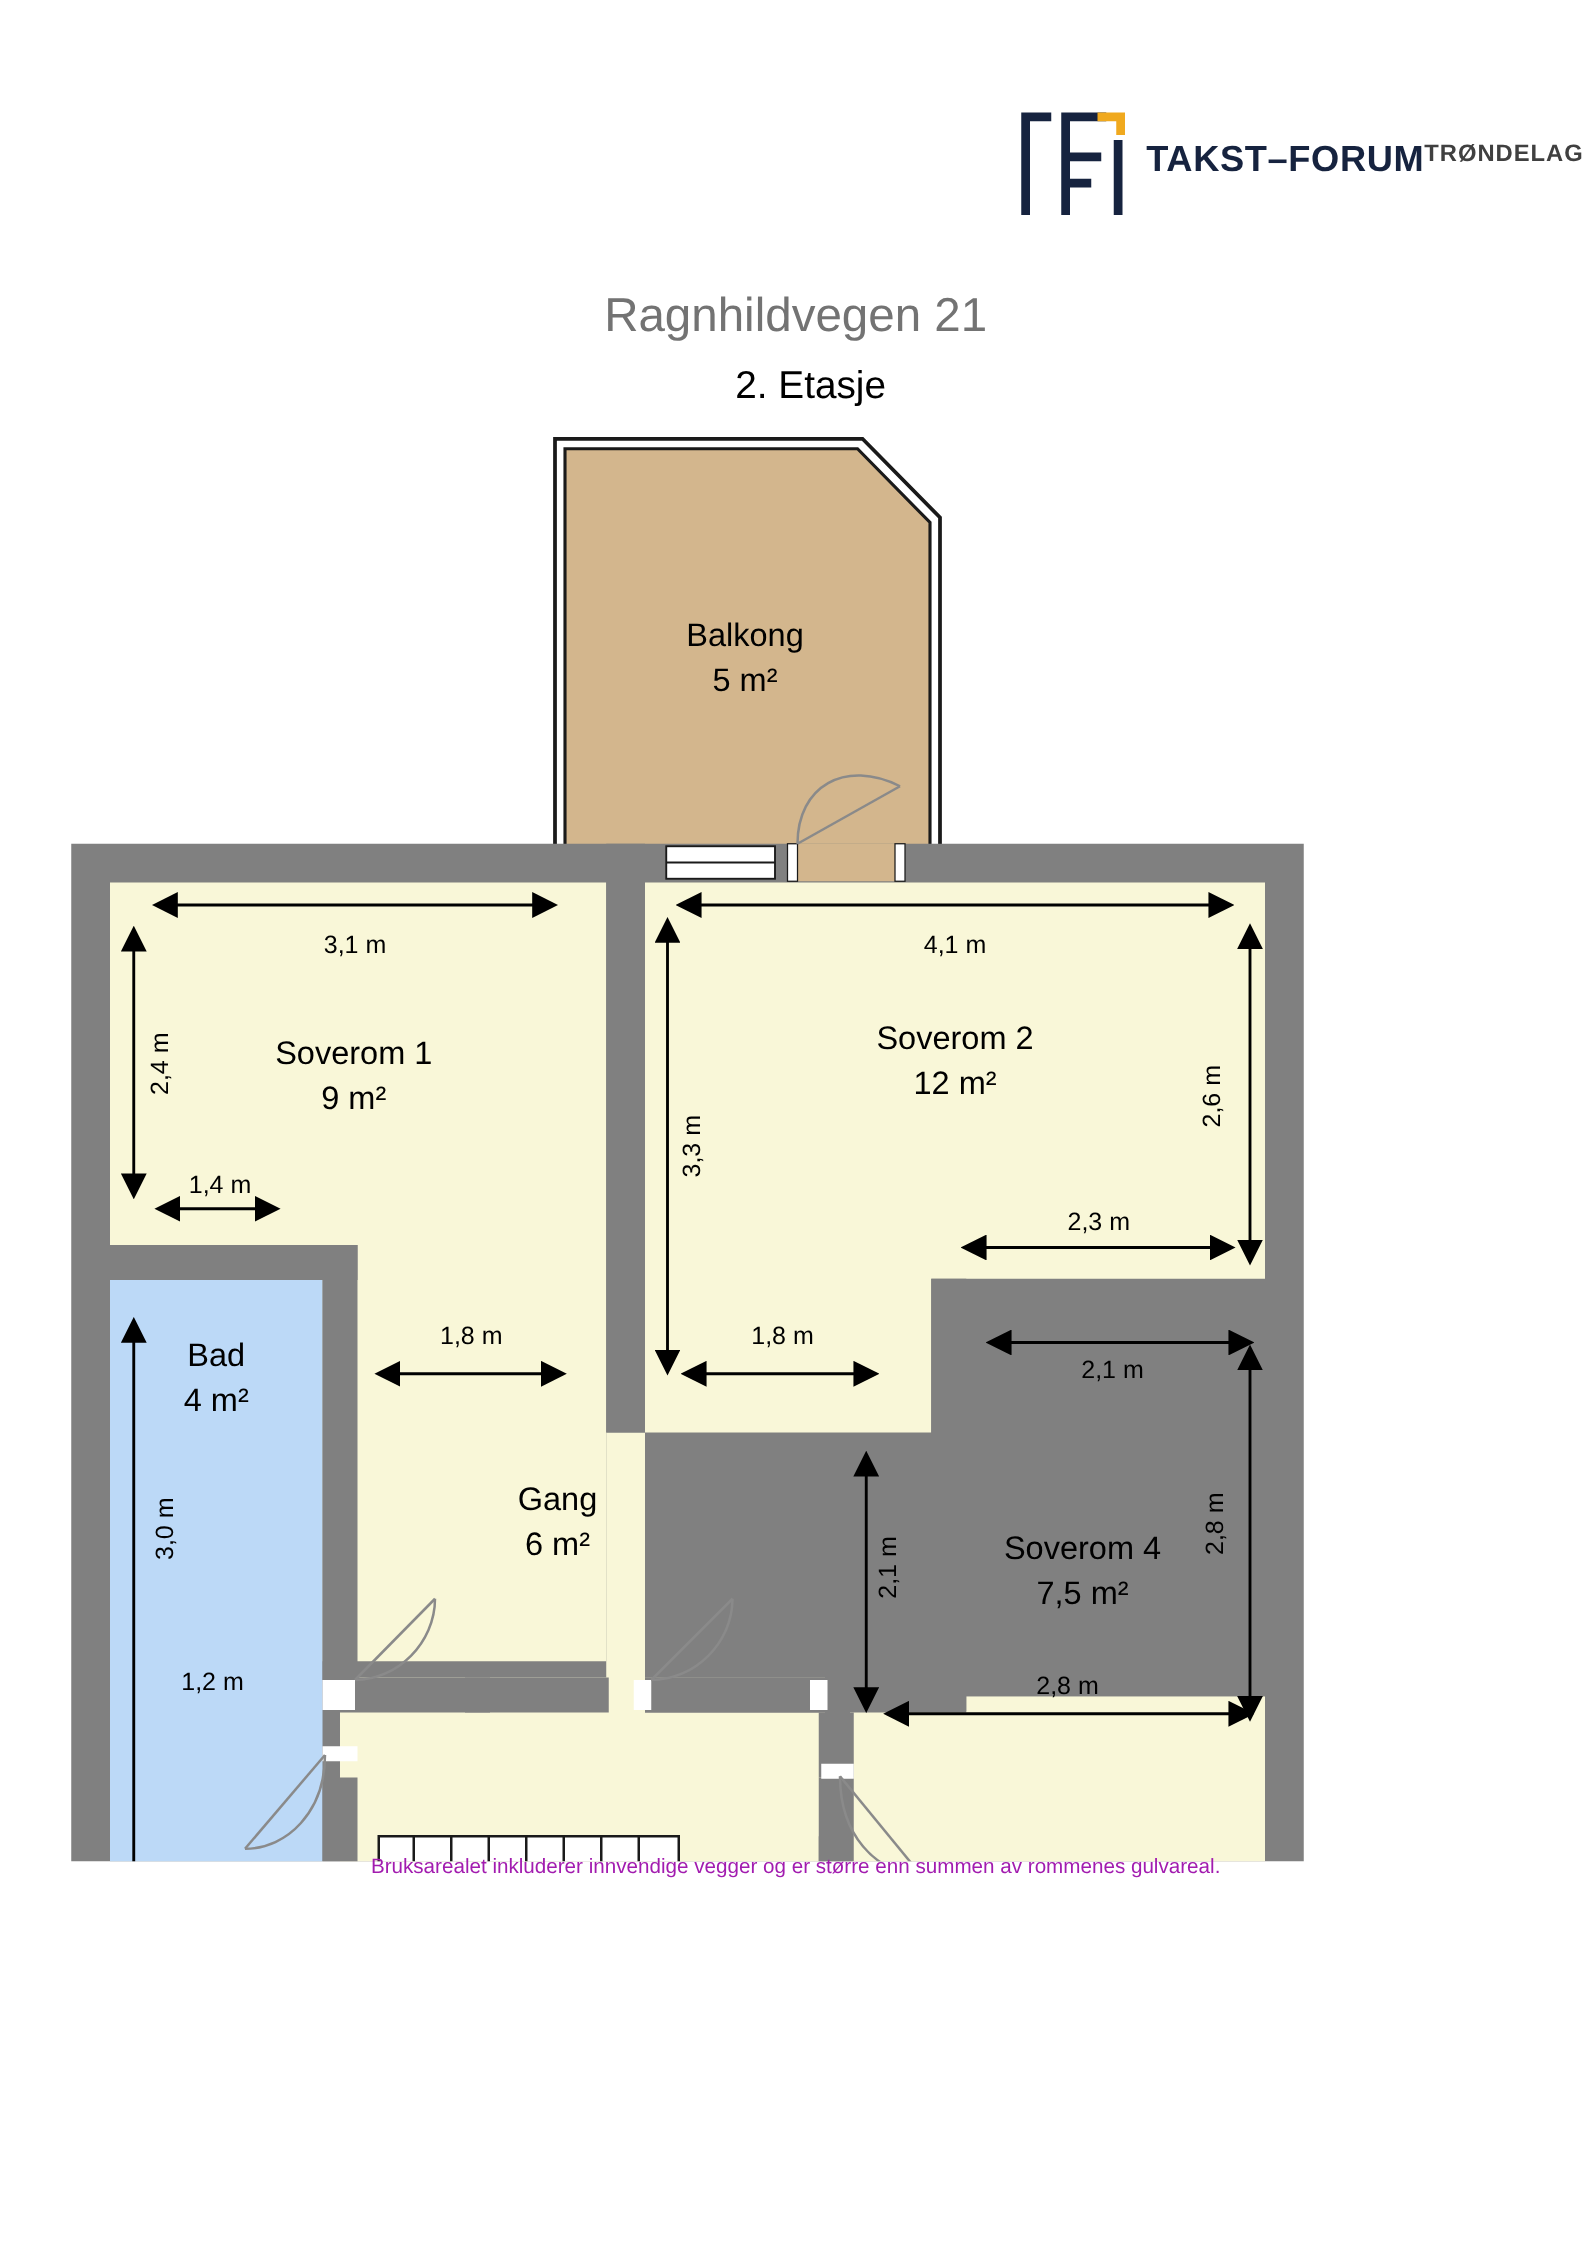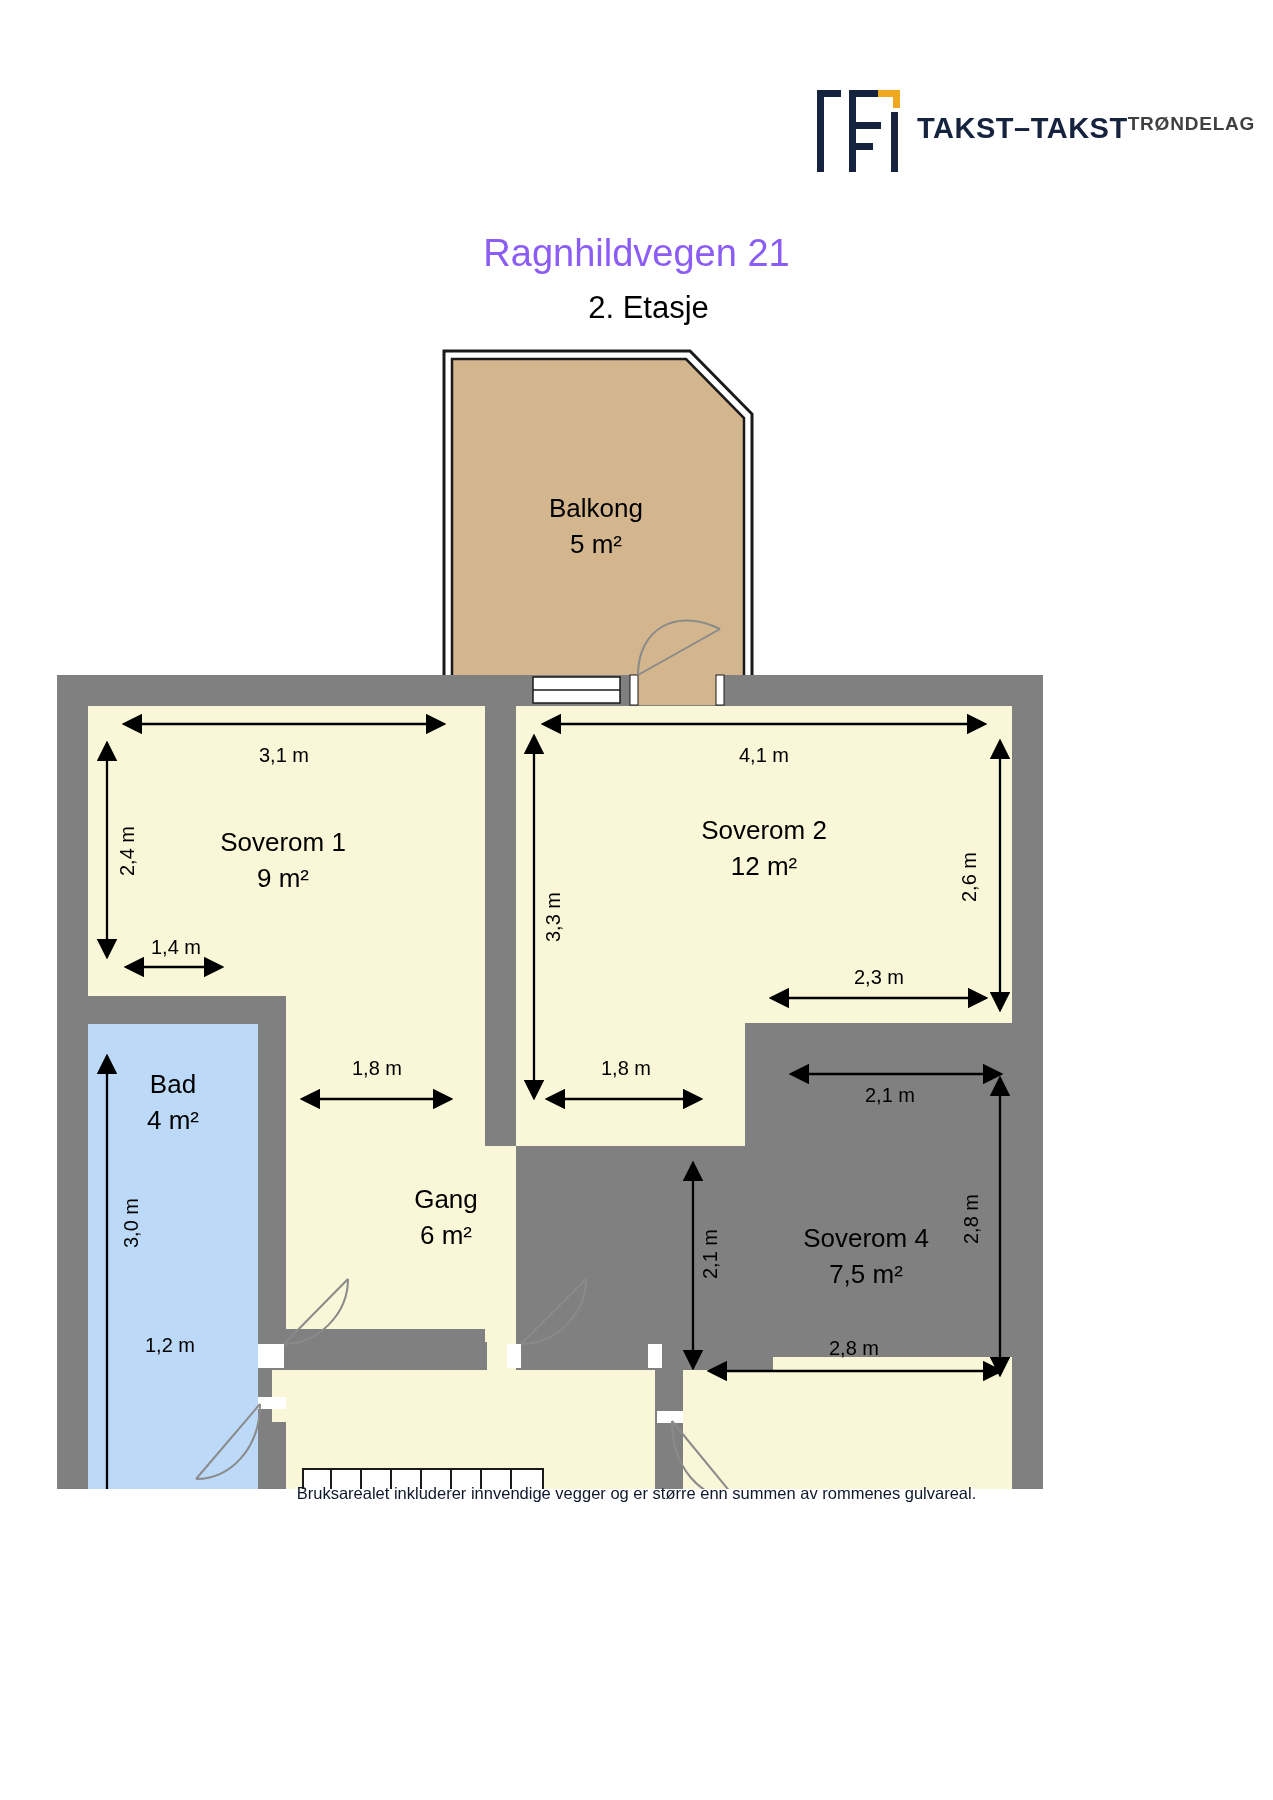--- a/index.html
+++ b/index.html
@@ -53,21 +53,21 @@
   }
 
   
   #page-title {
     position: absolute;
     left: 0;
     top: 232px;
     width: 1273px;
     text-align: center;
     font-size: 38px;
-    color: #8b5cf6;
+    color: #737373;
   }
   #page-subtitle {
     position: absolute;
     left: 0;
     top: 290px;
     width: 1273px;
     text-align: center;
     font-size: 31px;
     color: #000;
     padding-left: 12px;
@@ -86,21 +86,21 @@
   
   #footer {
     position: absolute;
     left: 0;
     top: 1478px;
     width: 1273px;
     text-align: center;
   }
   #footer div {
     font-size: 16.5px;
-    color: #0f172a;
+    color: #a21caf;
     line-height: 1.85;
   }
 
   .plan-label {
     font-family: "Liberation Sans", sans-serif;
     font-size: 26px;
     fill: #000;
   }
   .plan-area {
     font-family: "Liberation Sans", sans-serif;
@@ -122,21 +122,21 @@
     <path d="M2 8 H26 V15 H9 V90 H2 Z" fill="#16233f"></path>
 
     <path d="M34 8 H70 V15 H41 V40 H66 V47 H41 V61 H58 V68 H41 V90 H34 Z" fill="#16233f"></path>
 
     <path d="M76 30 H83 V90 H76 Z" fill="#16233f"></path>
 
     <path d="M63 8 H85 V26 H78 V15 H63 Z" fill="#f0a91e"></path>
   </svg>
   <div id="logo-text">
     <span class="l1">TAKST–</span>
-    <span class="l2">TAKST</span>
+    <span class="l2">FORUM</span>
     <span class="l3">TRØNDELAG</span>
   </div>
 </div>
 
 <div id="page-title">Ragnhildvegen 21</div>
 <div id="page-subtitle">2. Etasje</div>
 
 <div id="plan">
 <svg width="1273" height="1150" viewBox="0 0 1273 1150" xmlns="http://www.w3.org/2000/svg">
 

